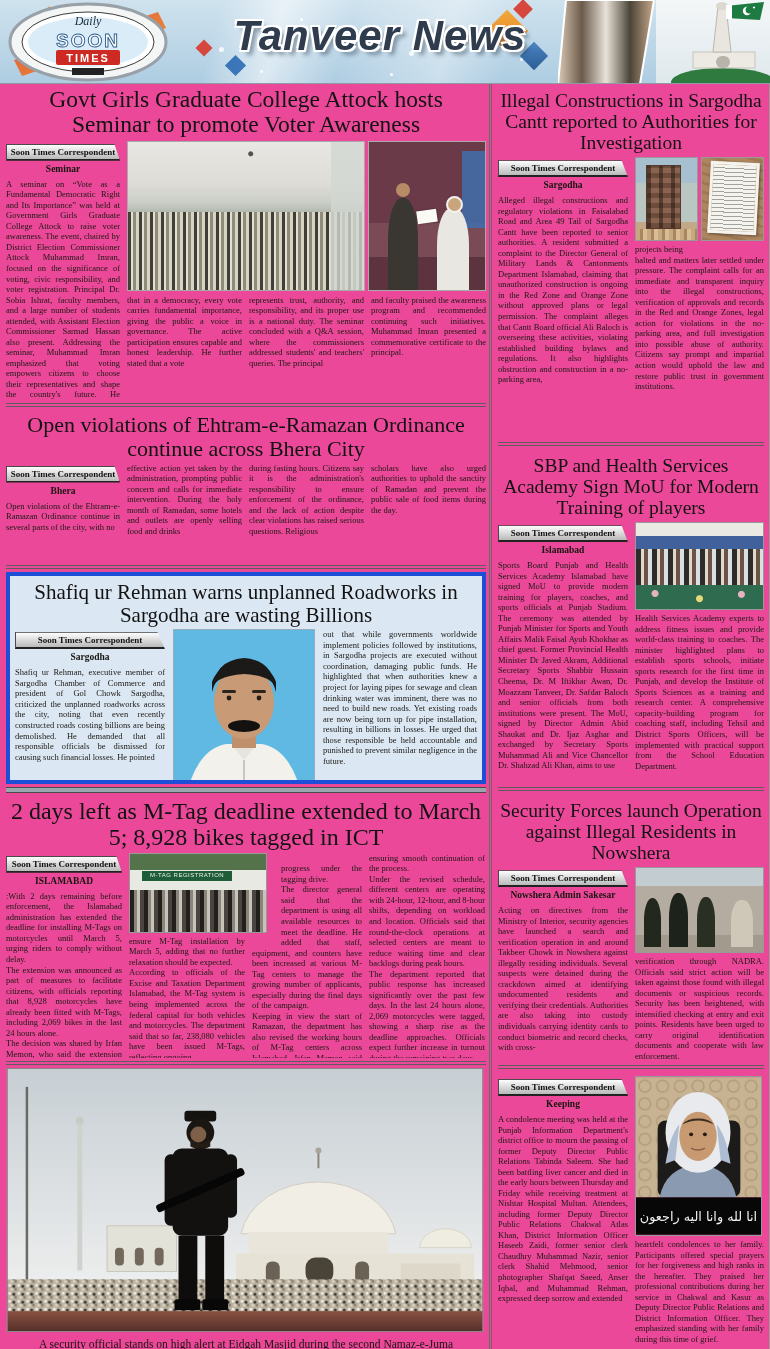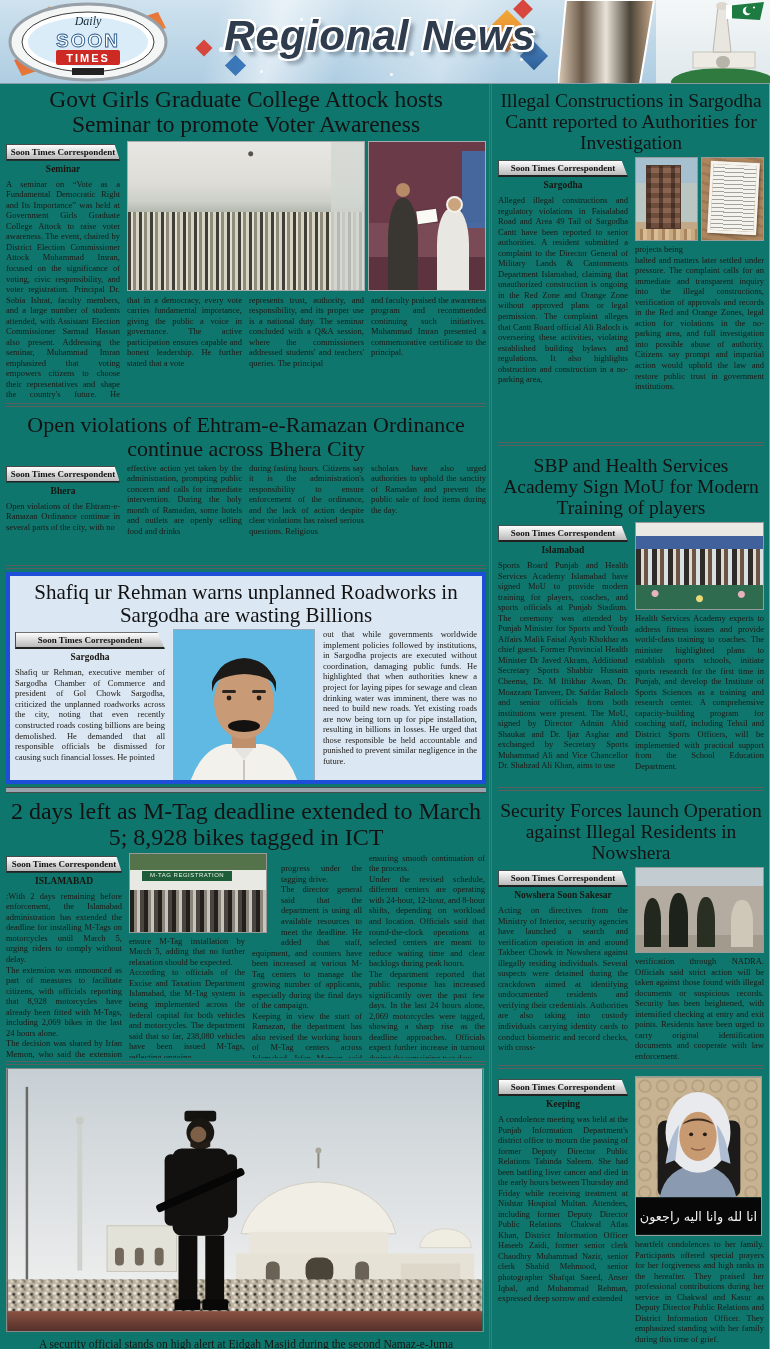--- a/index.html
+++ b/index.html
@@ -1,17 +1,17 @@
 <!DOCTYPE html>
 <html><head>
 <meta charset="utf-8">
 <style>
   * { margin:0; padding:0; box-sizing:border-box; }
   html,body { background:#e9e7e2; }
-  .page { position:relative; width:770px; height:1349px; margin:0 auto; background:#0f766e;
+  .page { position:relative; width:770px; height:1349px; margin:0 auto; background:#ec4899;
           font-family:"Liberation Serif", serif; color:#17150f; overflow:hidden; }
 
   
   .masthead { position:relative; height:84px; background:linear-gradient(180deg,#cfe2ee,#aecde2); overflow:hidden; border-bottom:1px solid #8e9aa4; }
   .masthead::before { content:''; position:absolute; inset:0;
      background:linear-gradient(105deg, transparent 28%, rgba(255,255,255,.55) 36%, transparent 45%, rgba(255,255,255,.35) 58%, transparent 66%); }
   .dmd { position:absolute; transform:rotate(45deg); opacity:.9; }
   .d1 { left:492px; top:16px; width:30px; height:30px; background:linear-gradient(135deg,#f6a323,#e3701c); }
   .d2 { left:524px; top:46px; width:20px; height:20px; background:linear-gradient(135deg,#3d7cc0,#1d4f8a); }
   .d3 { left:516px; top:2px; width:14px; height:14px; background:#d8362a; }
@@ -183,21 +183,21 @@
       <ellipse cx="82" cy="40" rx="78" ry="38" fill="#f4f6f6" stroke="#98a0a8" stroke-width="3"></ellipse>
       <ellipse cx="82" cy="40" rx="66" ry="30" fill="#ffffff" stroke="#3a3a3a" stroke-width="1"></ellipse>
       <ellipse cx="82" cy="40" rx="60" ry="25" fill="#d9ecf7"></ellipse>
       <text x="82" y="23" text-anchor="middle" font-family="Liberation Serif, serif" font-style="italic" font-size="12" fill="#1a2a3a">Daily</text>
       <text x="82" y="45" text-anchor="middle" font-family="Liberation Sans, sans-serif" font-weight="bold" font-size="19" letter-spacing="2" fill="#ffffff" stroke="#2a5a8c" stroke-width="0.9">SOON</text>
       <rect x="50" y="48" width="64" height="15" rx="2" fill="#cc2a22"></rect>
       <text x="82" y="60" text-anchor="middle" font-family="Liberation Sans, sans-serif" font-weight="bold" font-size="11" letter-spacing="2" fill="#ffffff">TIMES</text>
       <rect x="66" y="66" width="32" height="7" fill="#222"></rect>
     </svg>
 
-    <div class="mast-title">Regional News</div>
+    <div class="mast-title">Tanveer News</div>
 
     <svg class="mast-right" width="212" height="84" viewBox="0 0 212 84">
       <defs>
         <linearGradient id="colg" x1="0" y1="0" x2="1" y2="0">
           <stop offset="0" stop-color="#d9c9b4"></stop>
             <stop offset="0.25" stop-color="#6b5a4a"></stop>
           <stop offset="0.5" stop-color="#e8e2d8"></stop>
             <stop offset="0.75" stop-color="#4a4438"></stop>
           <stop offset="1" stop-color="#c9a98c"></stop>
         </linearGradient>
@@ -444,21 +444,21 @@
       </div>
 
       <div class="div-h"></div>
 
       <div class="article art-nowshera">
         <div class="headline h-right">Security Forces launch Operation against Illegal Residents in Nowshera</div>
         <div class="rc-body">
           <div class="rc-c1">
             <div class="byline-wrap">
               <div class="byline-box">Soon Times Correspondent</div>
-              <div class="dateline">Nowshera Soon Sakesar</div>
+              <div class="dateline">Nowshera Admin Sakesar</div>
             </div>
             <p class="bcol">Acting on directives from the Ministry of Interior, security agencies have launched a search and verification operation in and around Takbeer Chowk in Nowshera against illegally residing individuals. Several suspects were detained during the crackdown aimed at identifying undocumented residents and verifying their credentials. Authorities are also taking into custody individuals carrying identity cards to conduct biometric and record checks, with cross-</p>
           </div>
           <div class="rc-c2">
             <div class="ph-police">
               <i class="p1"></i>
               <i class="p2"></i>
               <i class="p3"></i>
               <i class="civ"></i>
             </div>

